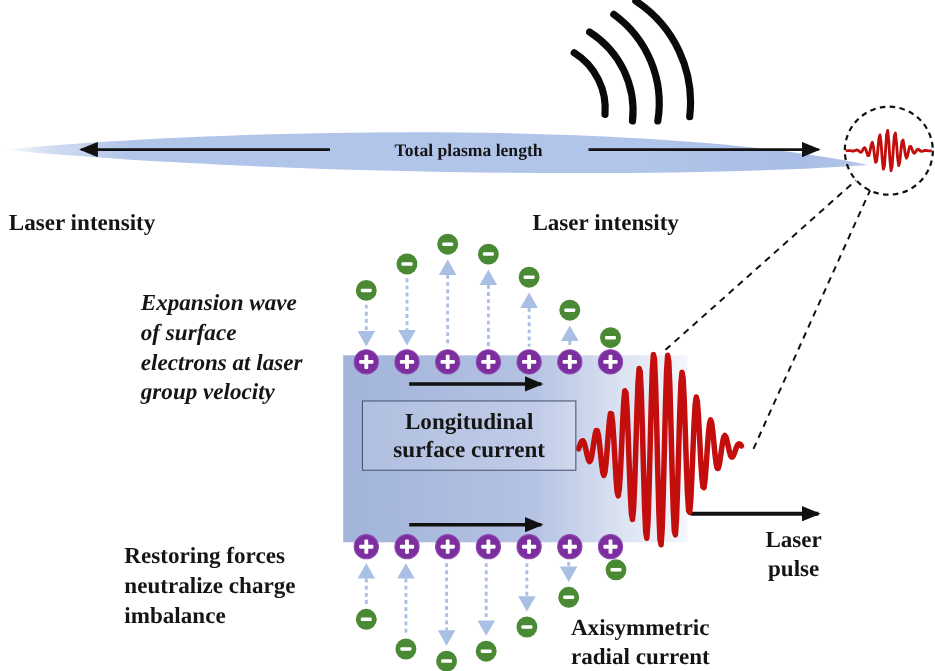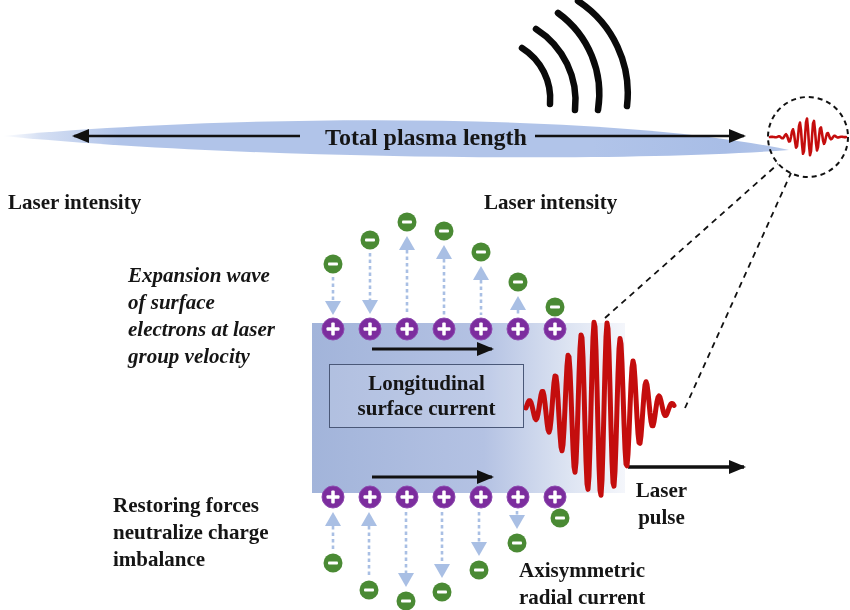--- a/index.html
+++ b/index.html
@@ -216,21 +216,21 @@
         <line x1="372" y1="349" x2="492" y2="349" stroke="#111" stroke-width="3.2" marker-end="url(#ah)"></line>
         <line x1="372" y1="477" x2="492" y2="477" stroke="#111" stroke-width="3.2" marker-end="url(#ah)"></line>
         <line x1="628" y1="467" x2="744" y2="467" stroke="#111" stroke-width="3.6" marker-end="url(#ah)"></line>
       </g>
 
     <path id="wave-main" fill="none" stroke-linejoin="round" stroke-linecap="round" d="M526 408.0 L527 405.1 L528 402.4 L529 400.8 L530 400.7 L531 402.4 L532 405.9 L533 410.3 L534 414.8 L535 418.2 L536 419.6 L537 418.2 L538 414.1 L539 408.0 L540 401.1 L541 395.0 L542 391.4 L543 391.5 L544 395.6 L545 403.3 L546 413.0 L547 422.6 L548 429.6 L549 432.2 L550 429.1 L551 420.5 L552 408.0 L553 394.3 L554 382.5 L555 375.9 L556 376.4 L557 384.6 L558 399.2 L559 417.2 L560 434.5 L561 446.8 L562 450.8 L563 444.8 L564 429.6 L565 408.0 L566 384.9 L567 365.7 L568 355.3 L569 356.8 L570 370.6 L571 394.1 L572 422.3 L573 448.7 L574 466.9 L575 472.2 L576 462.5 L577 439.5 L578 408.0 L579 375.1 L580 348.6 L581 334.9 L582 337.9 L583 357.4 L584 389.4 L585 426.8 L586 461.0 L587 483.7 L588 489.4 L589 476.2 L590 446.9 L591 408.0 L592 368.4 L593 337.3 L594 322.2 L595 326.7 L596 350.1 L597 387.0 L598 429.0 L599 466.3 L600 490.3 L601 495.3 L602 480.3 L603 448.7 L604 408.0 L605 367.7 L606 337.0 L607 323.0 L608 328.7 L609 352.3 L610 388.1 L611 427.7 L612 461.8 L613 482.8 L614 486.2 L615 471.7 L616 443.4 L617 408.0 L618 374.0 L619 349.0 L620 338.4 L621 343.9 L622 363.6 L623 392.4 L624 423.2 L625 448.9 L626 464.1 L627 465.8 L628 454.4 L629 433.4 L630 408.0 L631 384.3 L632 367.5 L633 360.9 L634 365.3 L635 378.9 L636 397.9 L637 417.7 L638 433.7 L639 442.7 L640 443.3 L641 435.9 L642 423.0 L643 408.0 L644 394.4 L645 385.0 L646 381.7 L647 384.5 L648 392.2 L649 402.6 L650 413.1 L651 421.4 L652 425.8 L653 425.8 L654 421.9 L655 415.4 L656 408.0 L657 401.5 L658 397.2 L659 395.9 L660 397.3 L661 400.9 L662 405.6 L663 410.2 L664 413.7 L665 415.5 L666 415.4 L667 413.7 L668 411.0 L669 408.0 L670 405.5 L671 403.8 L672 403.4 L673 404.0 L674 405.4 " stroke="#c40d0d" stroke-width="5"></path>
     <path id="wave-inset" fill="none" stroke-linejoin="round" stroke-linecap="round" d="M770 137.0 L771 136.9 L772 136.9 L773 136.9 L774 137.1 L775 137.3 L776 137.3 L777 137.0 L778 136.6 L779 136.3 L780 136.6 L781 137.5 L782 138.3 L783 138.3 L784 137.0 L785 135.1 L786 134.2 L787 135.5 L788 138.7 L789 141.5 L790 141.2 L791 137.0 L792 131.5 L793 129.3 L794 133.2 L795 141.3 L796 147.6 L797 146.3 L798 137.0 L799 126.2 L800 122.6 L801 130.2 L802 144.2 L803 153.8 L804 151.0 L805 137.0 L806 122.4 L807 118.5 L808 128.8 L809 145.2 L810 155.2 L811 151.3 L812 137.0 L813 123.5 L814 120.9 L815 130.2 L816 143.4 L817 150.5 L818 147.1 L819 137.0 L820 128.5 L821 127.4 L822 133.2 L823 140.4 L824 143.8 L825 141.8 L826 137.0 L827 133.4 L828 133.1 L829 135.5 L830 138.2 L831 139.3 L832 138.6 L833 137.0 L834 135.9 L835 135.9 L836 136.6 L837 137.3 L838 137.6 L839 137.3 L840 137.0 L841 136.8 L842 136.8 L843 136.9 L844 137.1 L845 137.1 L846 137.1 " stroke="#c40d0d" stroke-width="2.6"></path>
   </svg>
 
 
-  <div class="lbl center" style="left:318px;top:124px;width:216px;font-size:24px;">Total plasma length</div>
+  <div class="lbl center" style="left:318px;top:124px;width:216px;font-size:16px;">Total plasma length</div>
 
   <div class="lbl" style="left:8px;top:162px;">
     <div>Laser intensity</div>
   </div>
 
   <div class="lbl" style="left:468px;top:162px;">
     <div class="indent1">Laser intensity</div>
   </div>
 
   <div class="lbl" style="left:128px;top:262px;font-style:italic;">Expansion wave
@@ -238,18 +238,18 @@
 electrons at laser
 group velocity</div>
 
   <div class="lbl" style="left:113px;top:492px;">Restoring forces
 neutralize charge
 imbalance</div>
 
   <div class="lbl center" id="lbl-longitudinal">Longitudinal
 surface current</div>
 
-  <div class="lbl center" style="left:604px;top:477px;width:115px;">Laser
+  <div class="lbl center" style="left:664px;top:477px;width:115px;">Laser
 pulse</div>
 
   <div class="lbl" style="left:519px;top:557px;">Axisymmetric
 radial current</div>
 </div>
 
 </body></html>

